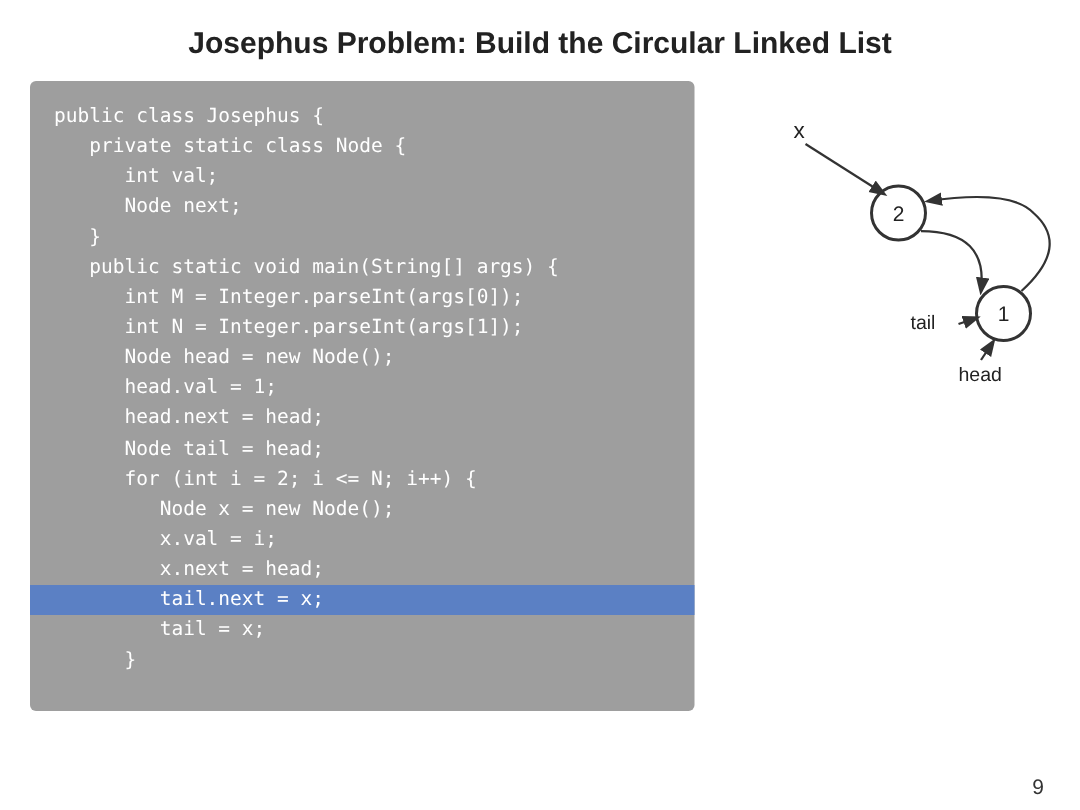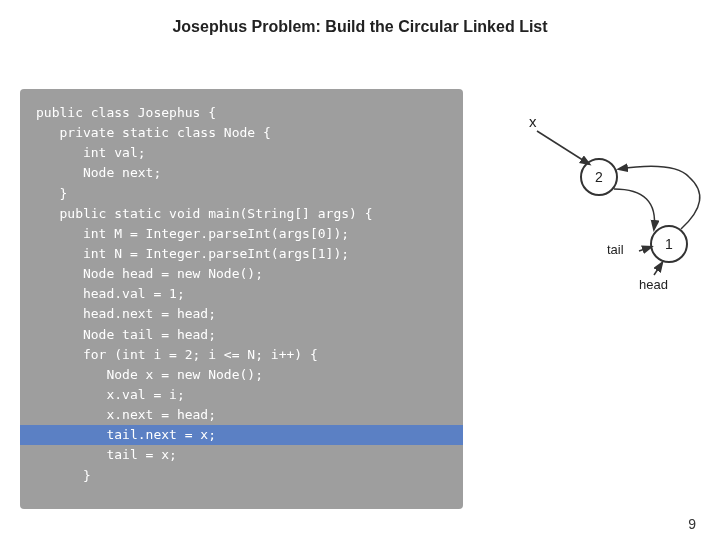--- a/index.html
+++ b/index.html
@@ -7,32 +7,31 @@
       width: 720px;
       height: 540px;
       background: #ffffff;
       font-family: Arial, sans-serif;
       overflow: hidden;
       position: relative;
     }
 
     .page-title {
       text-align: center;
-      font-size: 16px;
+      font-size: 20px;
       font-weight: bold;
       padding: 18px 0 12px 0;
       color: #222;
     }
 
     .main-content {
       display: flex;
       flex-direction: row;
       padding: 1px 20px;
       gap: 36px;
-      margin-top: 40px;
     }
 
     .code-panel {
       background: #9e9e9e;
       border-radius: 4px;
       padding: 14px 16px;
       width: 460px;
       min-height: 420px;
       font-family: 'Courier New', Courier, monospace;
       font-size: 13px;

